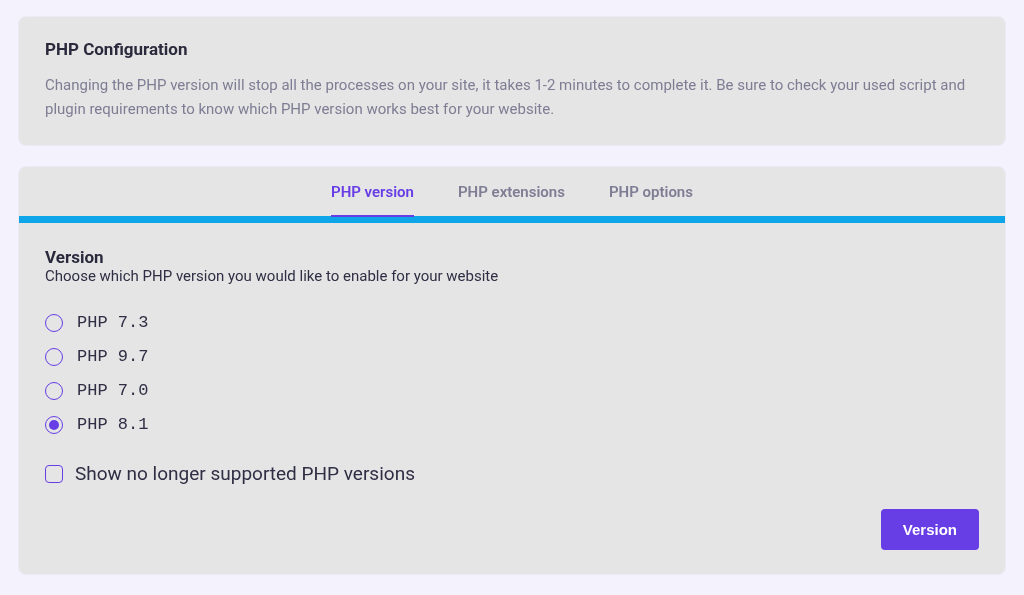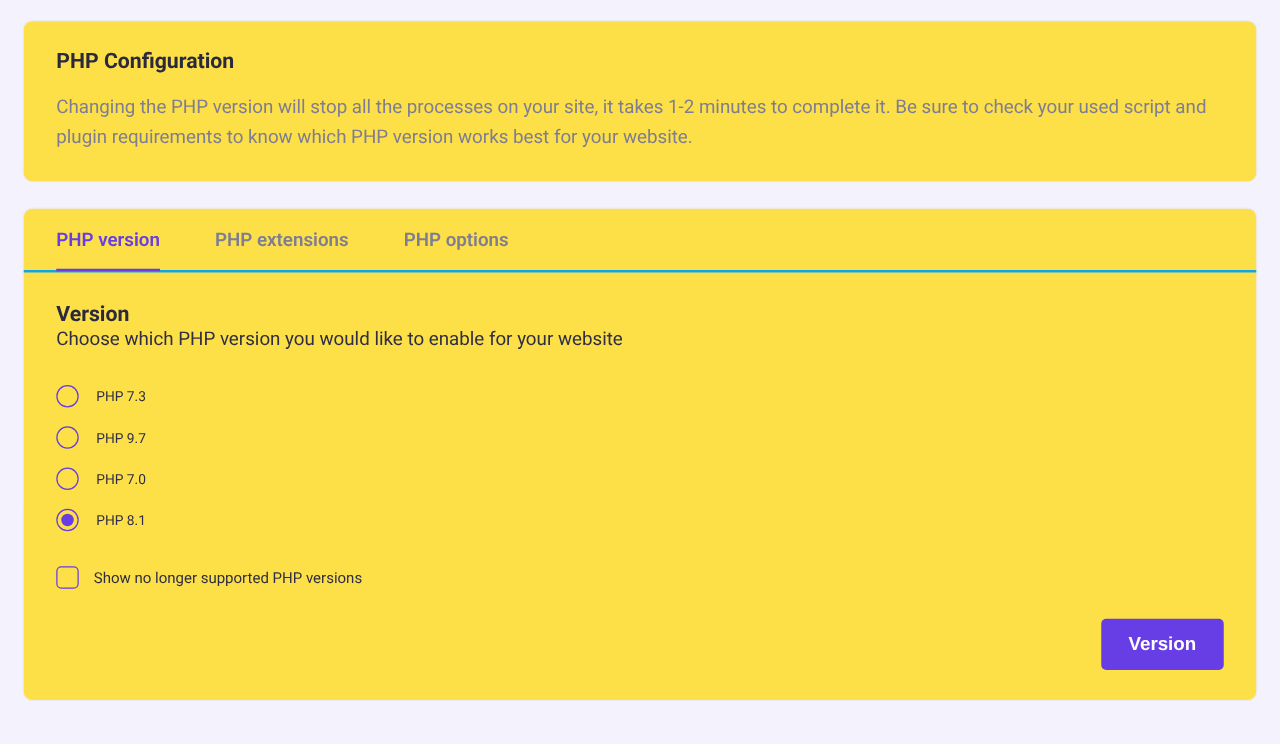--- a/index.html
+++ b/index.html
@@ -8,44 +8,45 @@
       padding: 0;
     }
     body {
       font-family: -apple-system, BlinkMacSystemFont, "Segoe UI", Roboto, Helvetica, Arial, sans-serif;
       background-color: #f4f3fd;
       padding: 16px 18px 24px;
       font-size: 14px;
       color: #36344d;
     }
     .card {
-      background: #fde047;
+      background: #e5e5e5;
       border: 1px solid #eceaf5;
       border-radius: 8px;
       margin-bottom: 20px;
     }
     .intro-card {
       padding: 22px 26px 24px;
     }
     .intro-card h2 {
       font-size: 17px;
       font-weight: 700;
       color: #2b2a3d;
       margin-bottom: 14px;
     }
     .intro-card p {
       font-size: 15px;
       line-height: 1.6;
       color: #7e7d94;
     }
     .tabs {
       display: flex;
-      border-bottom: 2px solid #0ea5e9;
+      border-bottom: 7px solid #0ea5e9;
       padding: 0 26px;
       gap: 44px;
+      justify-content: center;
     }
     .tab {
       padding: 16px 0 14px;
       font-size: 15px;
       font-weight: 600;
       color: #7e7d94;
       cursor: pointer;
       border-bottom: 2px solid transparent;
       margin-bottom: -1px;
     }
@@ -89,38 +90,39 @@
       position: absolute;
       width: 10px;
       height: 10px;
       background: #673de6;
       border-radius: 50%;
       top: 50%;
       left: 50%;
       transform: translate(-50%, -50%);
     }
     .radio-label {
-      font-size: 11px;
+      font-size: 17px;
       color: #2f2e44;
+      font-family: Liberation Mono, monospace;
     }
     .checkbox-row {
       display: flex;
       align-items: center;
       gap: 12px;
       cursor: pointer;
     }
     .checkbox {
       width: 18px;
       height: 18px;
       border: 1.5px solid #673de6;
       border-radius: 4px;
       flex-shrink: 0;
     }
     .checkbox-label {
-      font-size: 12px;
+      font-size: 19px;
       color: #2f2e44;
     }
     .footer {
       display: flex;
       justify-content: flex-end;
       padding: 0 26px 24px;
     }
     .btn-primary {
       background: #673de6;
       color: #fff;

